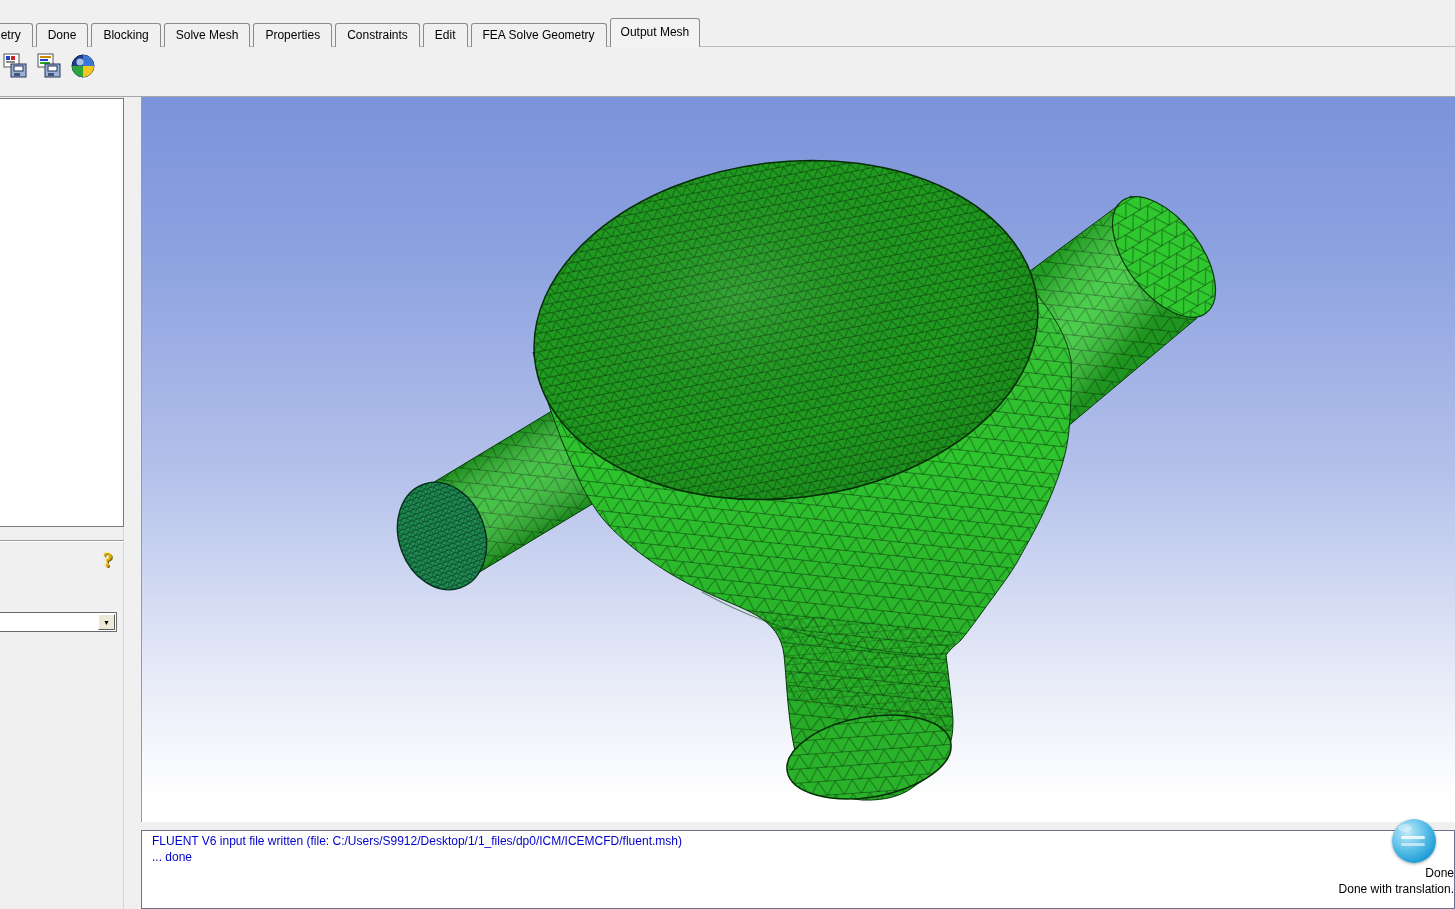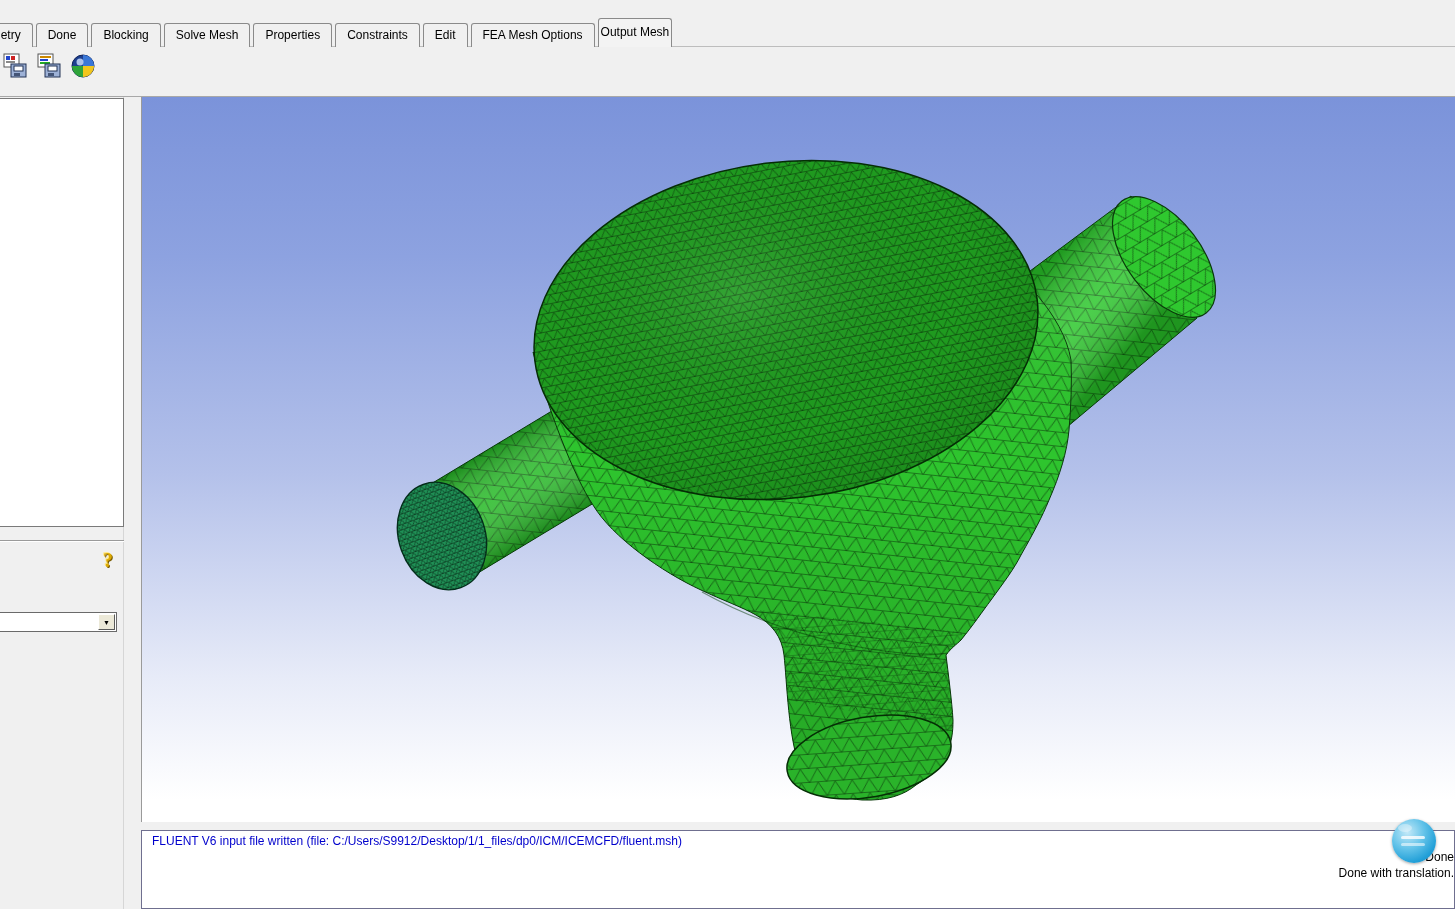--- a/index.html
+++ b/index.html
@@ -17,21 +17,21 @@
   }
   .tab{
     height:24px; line-height:22px; padding:0 11px;
     border:1px solid #8a8a8a; border-bottom:none;
     border-radius:3px 3px 0 0;
     background:#f0f0f0; font-size:12px; margin-right:3px;
     cursor:default;
   }
   .tab.active{
     height:29px; line-height:26px; position:relative; z-index:4;
-    background:#f3f3f3; padding:0 2px;
+    background:#f3f3f3; padding:0 10px;
   }
   .tab-baseline{
     position:absolute; left:0; top:46px; width:1455px; height:1px;
     background:#bdbdbd; z-index:2;
   }
   
   .toolbar{ position:absolute; left:2px; top:53px; height:30px; display:flex; gap:7px; }
   .tool-icon{ width:27px; height:26px; position:relative; cursor:pointer; }
   
   .main-divider{ position:absolute; left:0; top:96px; width:1455px; height:1px; background:#a8a8a8; }
@@ -101,21 +101,21 @@
   <div class="tab-baseline"></div>
 
   <div class="tabbar">
     <div class="tab">Geometry</div>
     <div class="tab">Done</div>
     <div class="tab">Blocking</div>
     <div class="tab">Solve Mesh</div>
     <div class="tab">Properties</div>
     <div class="tab">Constraints</div>
     <div class="tab">Edit</div>
-    <div class="tab">FEA Mesh Options</div>
+    <div class="tab">FEA Solve Geometry</div>
     <div class="tab active">Output Mesh</div>
   </div>
 
   <div class="toolbar">
     <div class="tool-icon">
       <svg width="27" height="26" viewBox="0 0 27 26">
         <rect x="2" y="1" width="15" height="13" fill="#ffffff" stroke="#555555"></rect>
         <rect x="4" y="3" width="4" height="4" fill="#2244cc"></rect>
         <rect x="9" y="3" width="4" height="4" fill="#cc2222"></rect>
         <rect x="4" y="8" width="9" height="2" fill="#888888"></rect>
@@ -235,19 +235,20 @@
 
       <g transform="rotate(-10 727 660)">
         <ellipse cx="727" cy="660" rx="83" ry="40" fill="#2ab32a" stroke="#052e05" stroke-width="1.5"></ellipse>
         <ellipse cx="727" cy="660" rx="83" ry="40" fill="url(#meshC)"></ellipse>
       </g>
     </svg>
   </div>
 
   <div class="log">
     <div class="log-line log-blue">FLUENT V6 input file written (file: C:/Users/S9912/Desktop/1/1_files/dp0/ICM/ICEMCFD/fluent.msh)</div>
+    <div class="log-line log-blue">... done</div>
     <div class="log-line log-black">Done</div>
     <div class="log-line log-black">Done with translation.</div>
   </div>
 
   <div class="sphere"></div>
 
 </div>
 
 </body></html>

